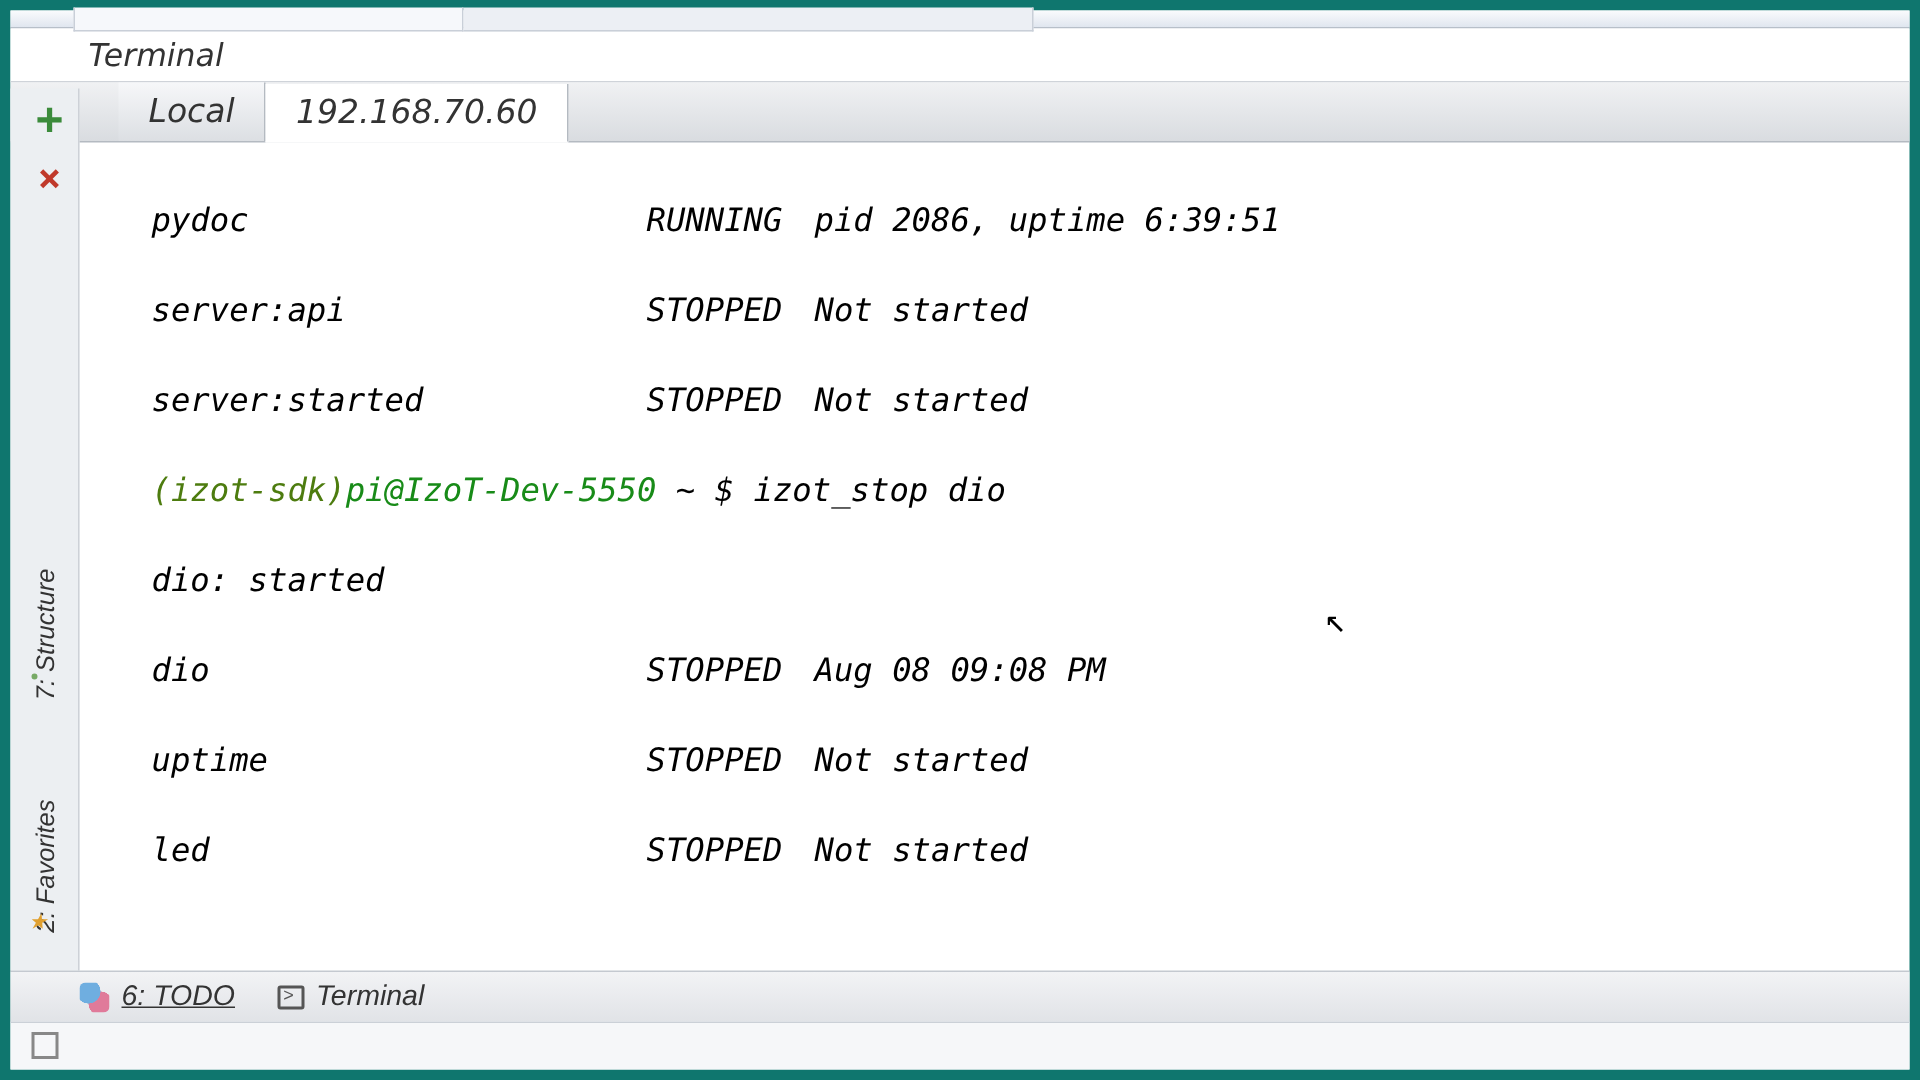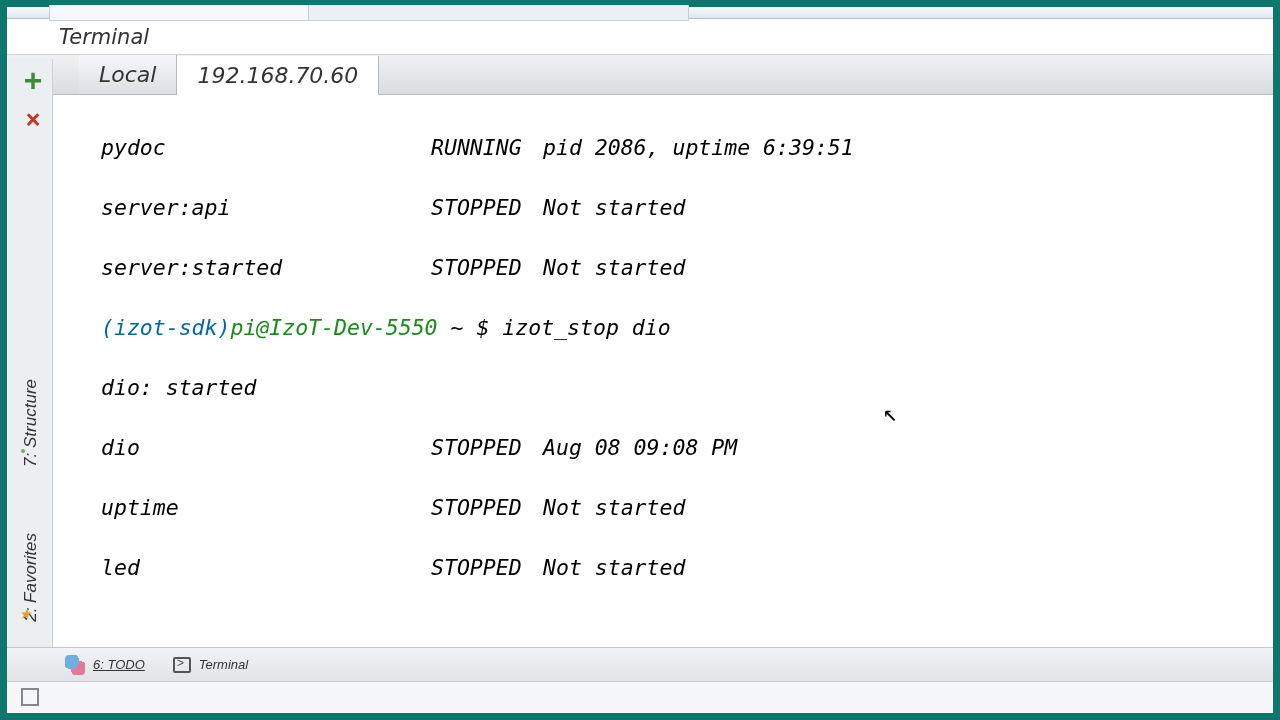--- a/index.html
+++ b/index.html
@@ -12,29 +12,29 @@
   .tabbar { height:40px; display:flex; align-items:stretch; background:linear-gradient(#f0f1f3,#d9dce0); border-bottom:1px solid #b4bac1; padding-left:72px; font-family:"Segoe UI","DejaVu Sans",sans-serif; }
   .plus-btn { position:absolute; left:12px; top:58px; width:28px; height:28px; display:flex; align-items:center; justify-content:center; color:#3b8b3b; font-size:30px; font-weight:bold; cursor:pointer; }
   .close-btn { position:absolute; left:12px; top:98px; width:28px; height:28px; display:flex; align-items:center; justify-content:center; color:#c0392b; font-size:26px; font-weight:bold; cursor:pointer; }
   .tab { padding:0 20px; display:flex; align-items:center; font-size:22px; color:#333; border-right:1px solid #b4bac1; background:linear-gradient(#f6f7f9,#dcdfe3); cursor:pointer; }
   .tab.active { background:#fff; border-bottom:1px solid #fff; position:relative; top:1px; }
   .terminal-body { position:absolute; left:94px; top:96px; right:4px; bottom:66px; font-size:21.5px; line-height:30px; color:#000; white-space:pre; cursor:default; }
   .terminal-body .row { display:block; }
   .proc-name { display:inline-block; width:330px; }
   .proc-state { display:inline-block; width:112px; }
   .proc-detail { display:inline-block; }
-  .env { color:#0369a1; }
+  .env { color:#4d7c0f; }
   .userhost { color:#188b18; }
   .tilde { color:#000; }
   .dollar { color:#000; }
   .cmd { color:#000; }
   .left-rail { position:absolute; left:0; top:52px; bottom:66px; width:46px; border-right:1px solid #cdd1d7; background:#eceff2; }
   .rail-label { position:absolute; writing-mode:vertical-rl; transform:rotate(180deg); font-family:"Segoe UI",sans-serif; font-size:17px; color:#333; }
   .rail-icon { position:absolute; left:12px; width:22px; height:22px; }
-  .bottom-bar { position:absolute; left:0; right:0; bottom:32px; height:34px; background:linear-gradient(#f2f3f5,#e1e3e7); border-top:1px solid #c4c9d0; display:flex; align-items:center; padding-left:58px; gap:28px; font-family:"Segoe UI",sans-serif; font-size:13px; color:#333;text-align:center; }
+  .bottom-bar { position:absolute; left:0; right:0; bottom:32px; height:34px; background:linear-gradient(#f2f3f5,#e1e3e7); border-top:1px solid #c4c9d0; display:flex; align-items:center; padding-left:46px; gap:28px; font-family:"Segoe UI",sans-serif; font-size:19px; color:#333;text-align:center; }
   .bottom-bar .item { display:flex; align-items:center; gap:8px; cursor:pointer; }
   .bottom-bar .todo u { text-decoration:underline; }
   .status-strip { position:absolute; left:0; right:0; bottom:0; height:32px; background:#f6f7f9; border-top:1px solid #cbd0d7; }
   .status-strip .sq { position:absolute; left:14px; top:6px; width:18px; height:18px; border:2px solid #888; }
   .mouse-ptr { position:absolute; left:876px; top:392px; font-size:24px; color:#000; pointer-events:none; }
   .ico-todo { width:20px; height:20px; background:
      radial-gradient(circle at 30% 30%, #6faee0 0 40%, transparent 41%),
      radial-gradient(circle at 70% 70%, #e07a9a 0 40%, transparent 41%); border-radius:4px; }
   .ico-term { width:18px; height:16px; border:2px solid #555; border-radius:2px; position:relative; }
   .ico-term::after { content:">"; position:absolute; left:2px; top:-3px; font-size:12px; color:#555; }

